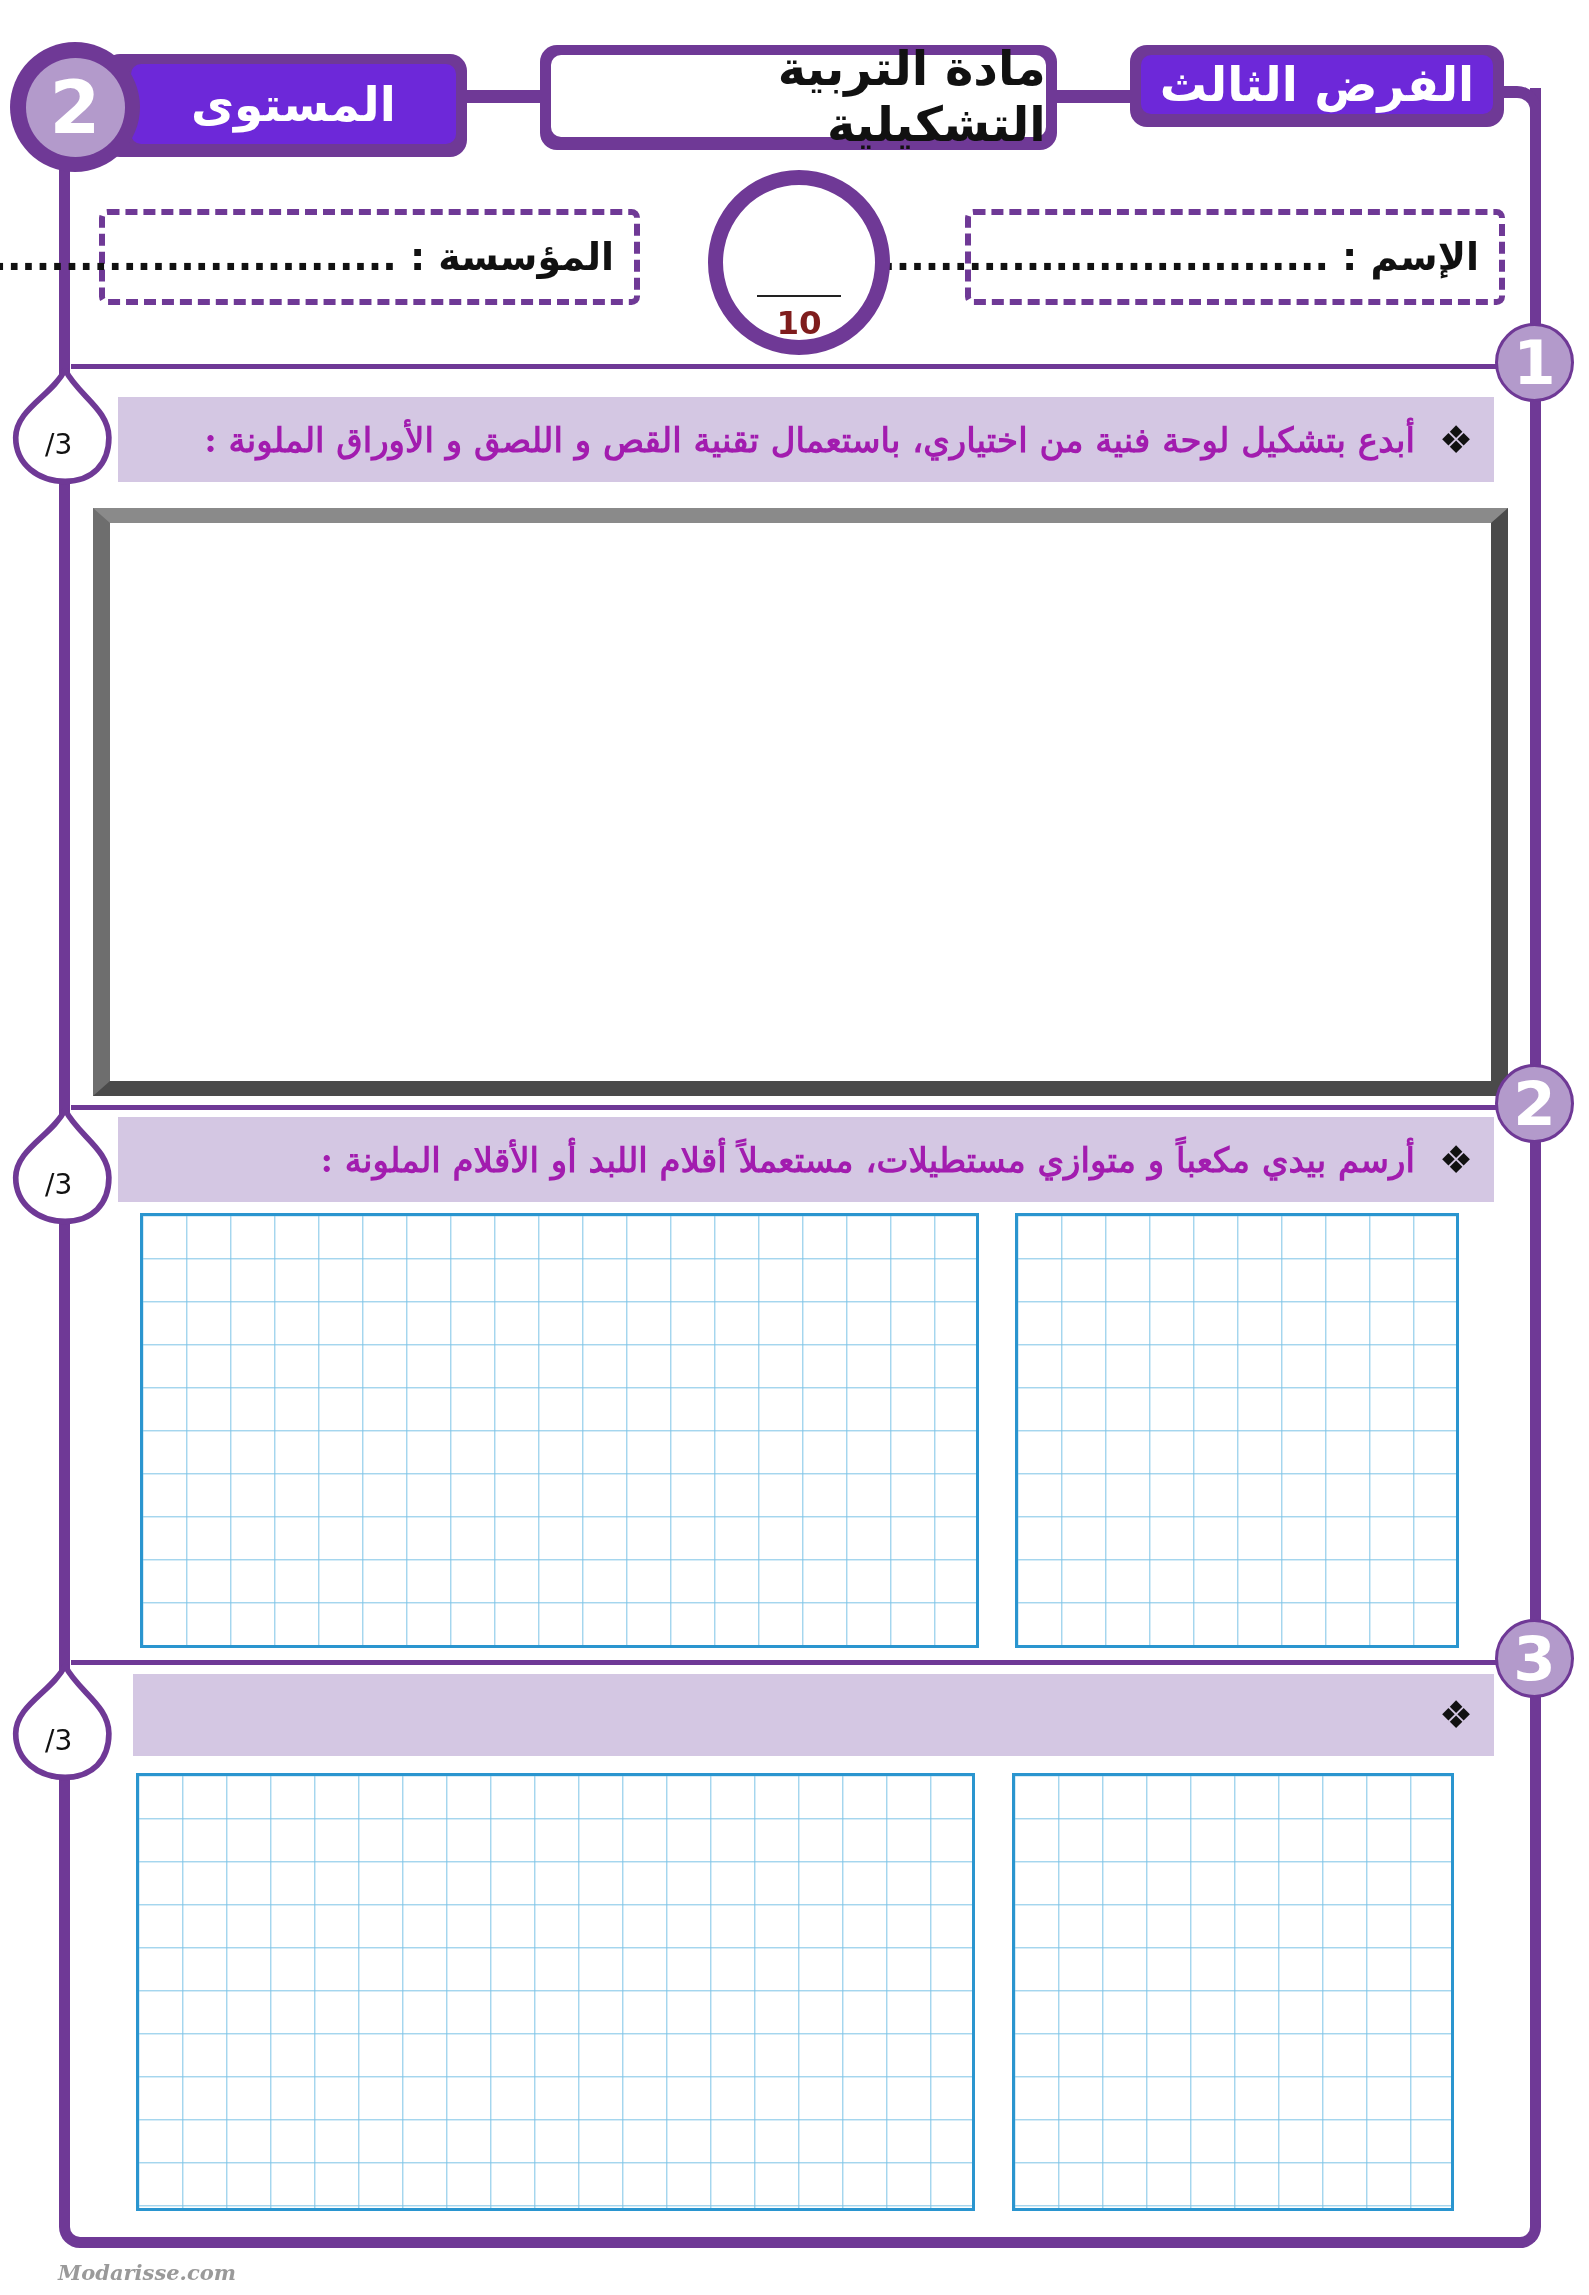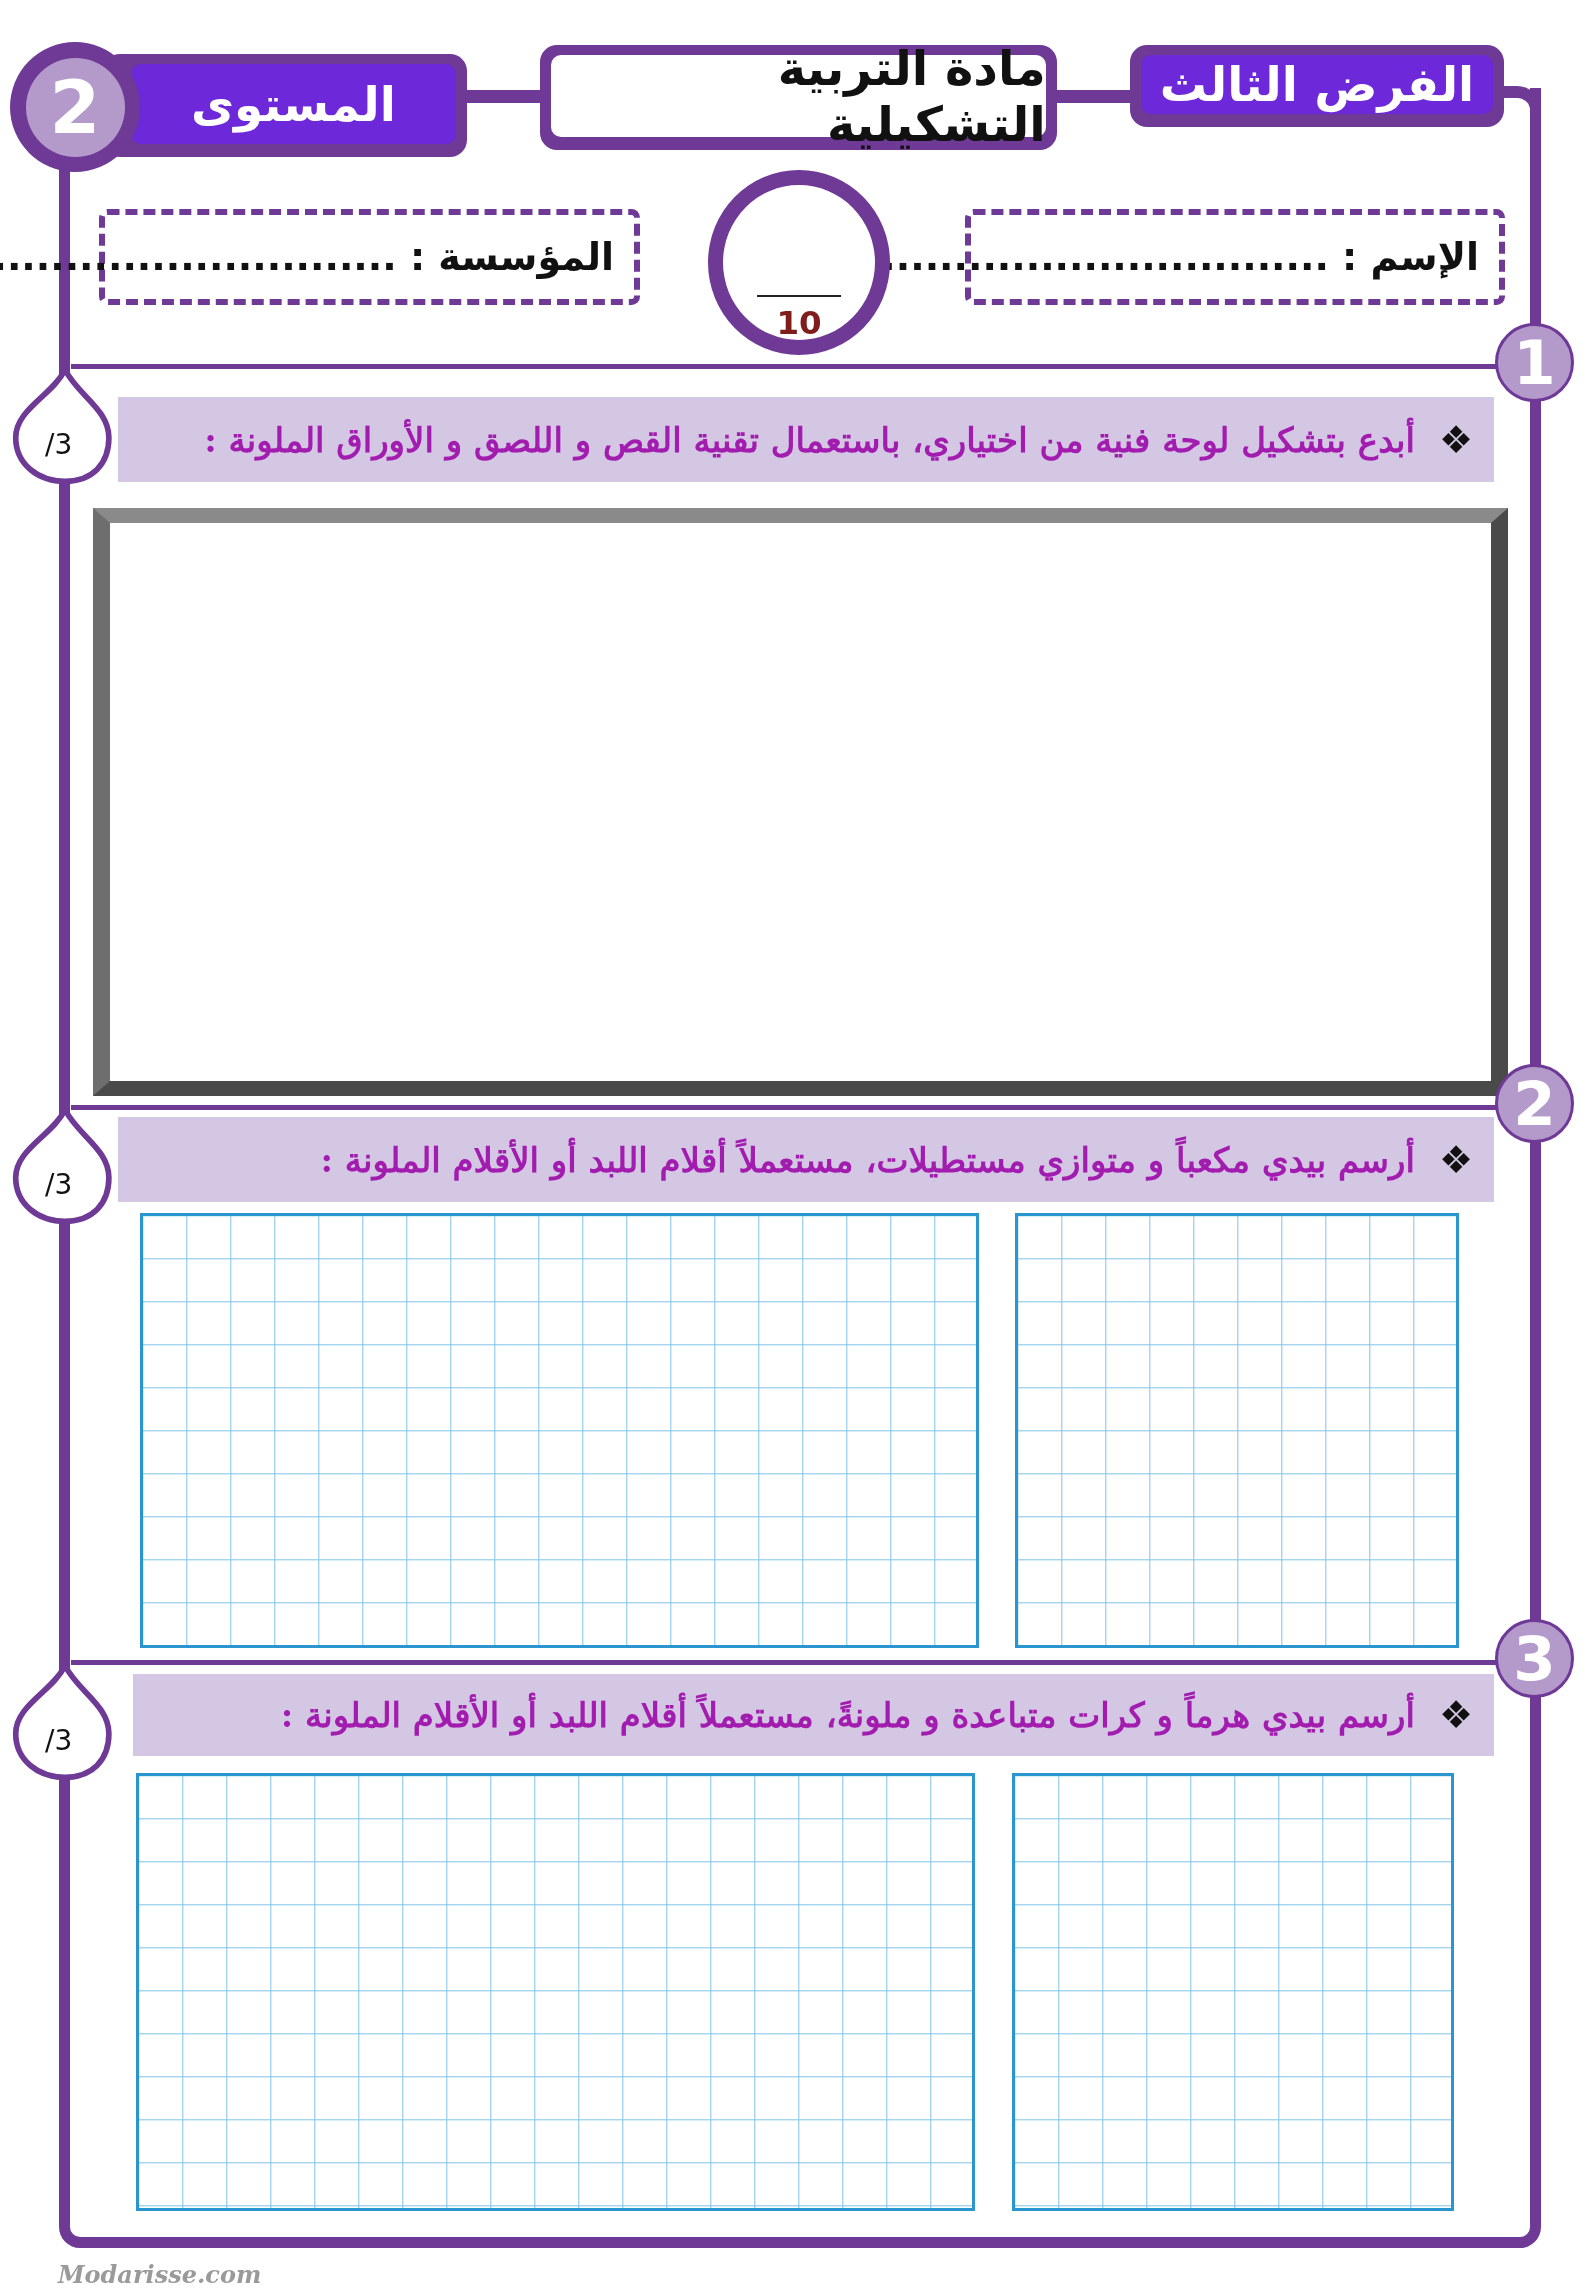--- a/index.html
+++ b/index.html
@@ -31,21 +31,21 @@
   .drop-text{position:absolute;left:35px;top:61px;font-size:28px;color:#111;}
   .band{background:#d4c7e3;display:flex;align-items:center;justify-content:flex-start;direction:rtl;padding-right:21px;}
   .q-text{font-size:34px;font-weight:bold;color:#a21caf;font-family:"DejaVu Serif",serif;white-space:nowrap;}
   .bullet{font-size:38px;color:#111;margin-left:24px;}
   
   #draw{left:93px;top:508px;width:1415px;height:588px;border-style:solid;border-width:15.5px 17px 15.5px 17px;border-color:#8a8a8a #4a4a4a #4a4a4a #6e6e6e;background:#fff;}
   
   .grid{border:3.5px solid #2a95cf;background-color:#fff;
     background-image:linear-gradient(to right, #7cc3e6 1.4px, transparent 1.4px),linear-gradient(to bottom, #7cc3e6 1.4px, transparent 1.4px);
     background-size:44px 43px;background-position:-0.7px -0.7px;}
-  #watermark{left:58px;top:2260px;font-family:"DejaVu Serif",serif;font-style:italic;font-size:24px;color:#9a9a9a;font-weight:bold;}
+  #watermark{left:58px;top:2260px;font-family:"DejaVu Serif",serif;font-style:italic;font-size:21px;color:#9a9a9a;font-weight:bold;}
 </style>
 </head>
 <body>
 
 <div class="abs" id="frame"></div>
 <div class="abs" id="frame-top"></div>
 
 <div class="abs connector" style="left:452px;top:90px;width:99px;"></div>
 <div class="abs connector" style="left:1045px;top:90px;width:99px;"></div>
 
@@ -114,19 +114,18 @@
 <div class="abs divider" style="top:1660px;"></div>
 <div class="abs badge" style="left:1495px;top:1619px;">3</div>
 <div class="abs drop" style="left:10px;top:1663px;">
   <svg width="106" height="120" viewBox="0 0 150 170">
     <path d="M78 4 C 60 40, 8 60, 8 100 C 8 138, 40 162, 78 162 C 116 162, 140 138, 140 100 C 140 60, 96 40, 78 4 Z" fill="#fff" stroke="#6f3996" stroke-width="8"></path>
   </svg>
   <span class="drop-text">/3</span>
 </div>
 <div class="abs band" style="left:133px;top:1674px;width:1361px;height:82px;">
   <span class="bullet">❖</span>
-  <span class="q-text">أرسم بيدي هرماً و كرات متباعدة و  ملونةً، مستعملاً أقلام اللبد أو الأقلام الملونة :</span>
 </div>
 <div class="abs grid" style="left:136px;top:1773px;width:839px;height:438px;"></div>
 <div class="abs grid" style="left:1012px;top:1773px;width:442px;height:438px;"></div>
 
 <div class="abs" id="watermark">Modarisse.com</div>
 
 
 </body></html>

